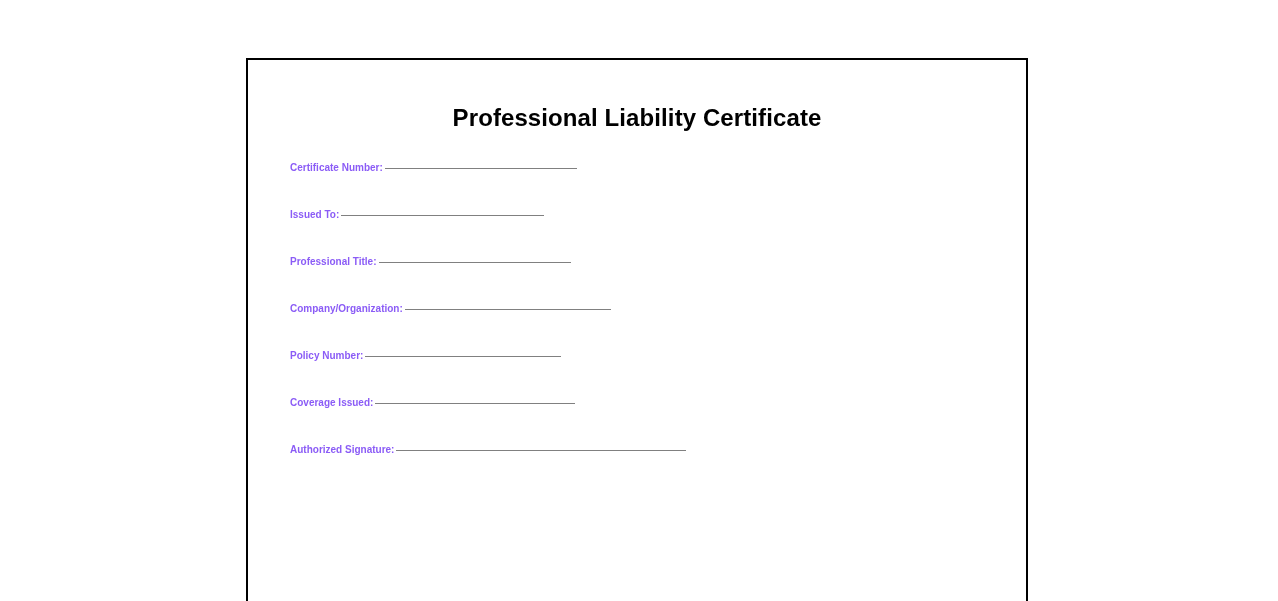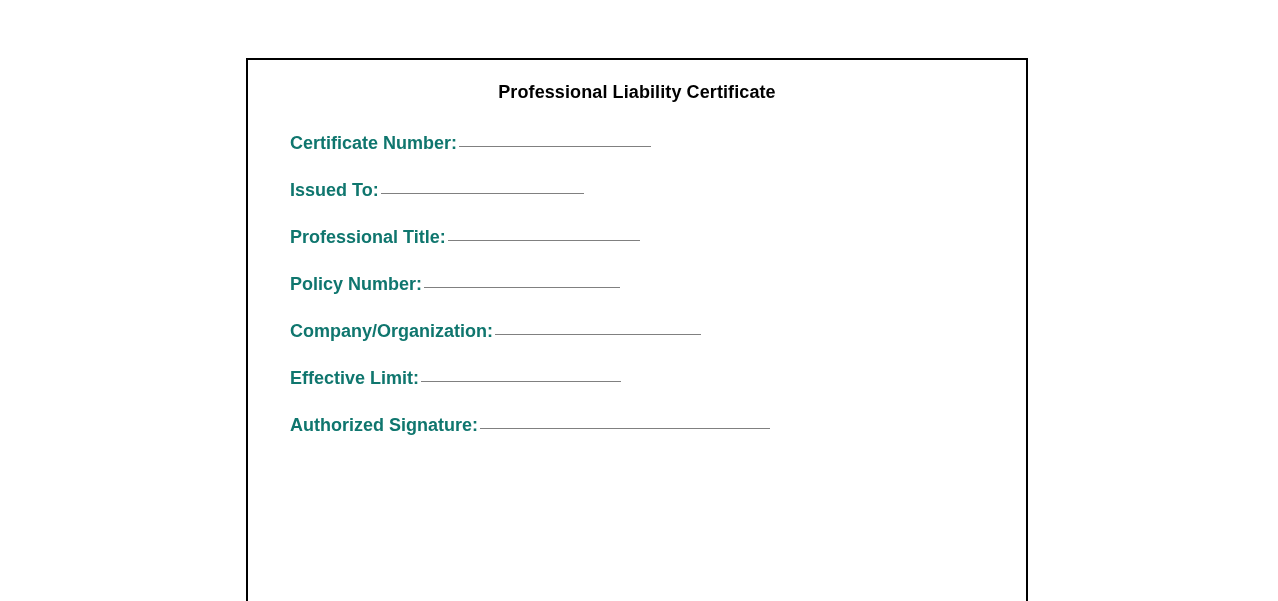--- a/index.html
+++ b/index.html
@@ -26,41 +26,41 @@
     top: 58px;
     width: 782px;
     height: 560px;
     border: 2px solid #000000;
     border-bottom: none;
     background: #ffffff;
     box-sizing: border-box;
   }
   .cert-title {
     text-align: center;
-    font-size: 18px;
+    font-size: 24px;
     font-weight: bold;
     letter-spacing: 0.1px;
-    margin-top: 22px;
+    margin-top: 44px;
     color: #000000;
   }
   .fields {
     margin-top: 30px;
     padding-left: 42px;
     padding-right: 40px;
   }
   .field-row {
     display: flex;
     align-items: baseline;
     height: 47px;
   }
   .field-label {
-    font-size: 18px;
+    font-size: 10px;
     font-weight: bold;
     white-space: nowrap;
-    color: #0f766e;
+    color: #8b5cf6;
   }
   .field-line {
     border-bottom: 1px solid #808080;
     height: 0;
     margin-left: 2px;
     position: relative;
     top: -2px;
   }
   .w-200 { width: 200px; }
   .w-192 { width: 192px; }
@@ -88,31 +88,31 @@
         <span class="field-label">Issued To:</span>
         <span class="field-line w-203"></span>
       </div>
 
       <div class="field-row">
         <span class="field-label">Professional Title:</span>
         <span class="field-line w-192"></span>
       </div>
 
       <div class="field-row">
+        <span class="field-label">Company/Organization:</span>
+        <span class="field-line w-206"></span>
+      </div>
+
+      <div class="field-row">
         <span class="field-label">Policy Number:</span>
         <span class="field-line w-196"></span>
       </div>
 
       <div class="field-row">
-        <span class="field-label">Company/Organization:</span>
-        <span class="field-line w-206"></span>
-      </div>
-
-      <div class="field-row">
-        <span class="field-label">Effective Limit:</span>
+        <span class="field-label">Coverage Issued:</span>
         <span class="field-line w-200"></span>
       </div>
 
 
 
       <div class="field-row">
         <span class="field-label">Authorized Signature:</span>
         <span class="field-line w-290"></span>
       </div>
 

